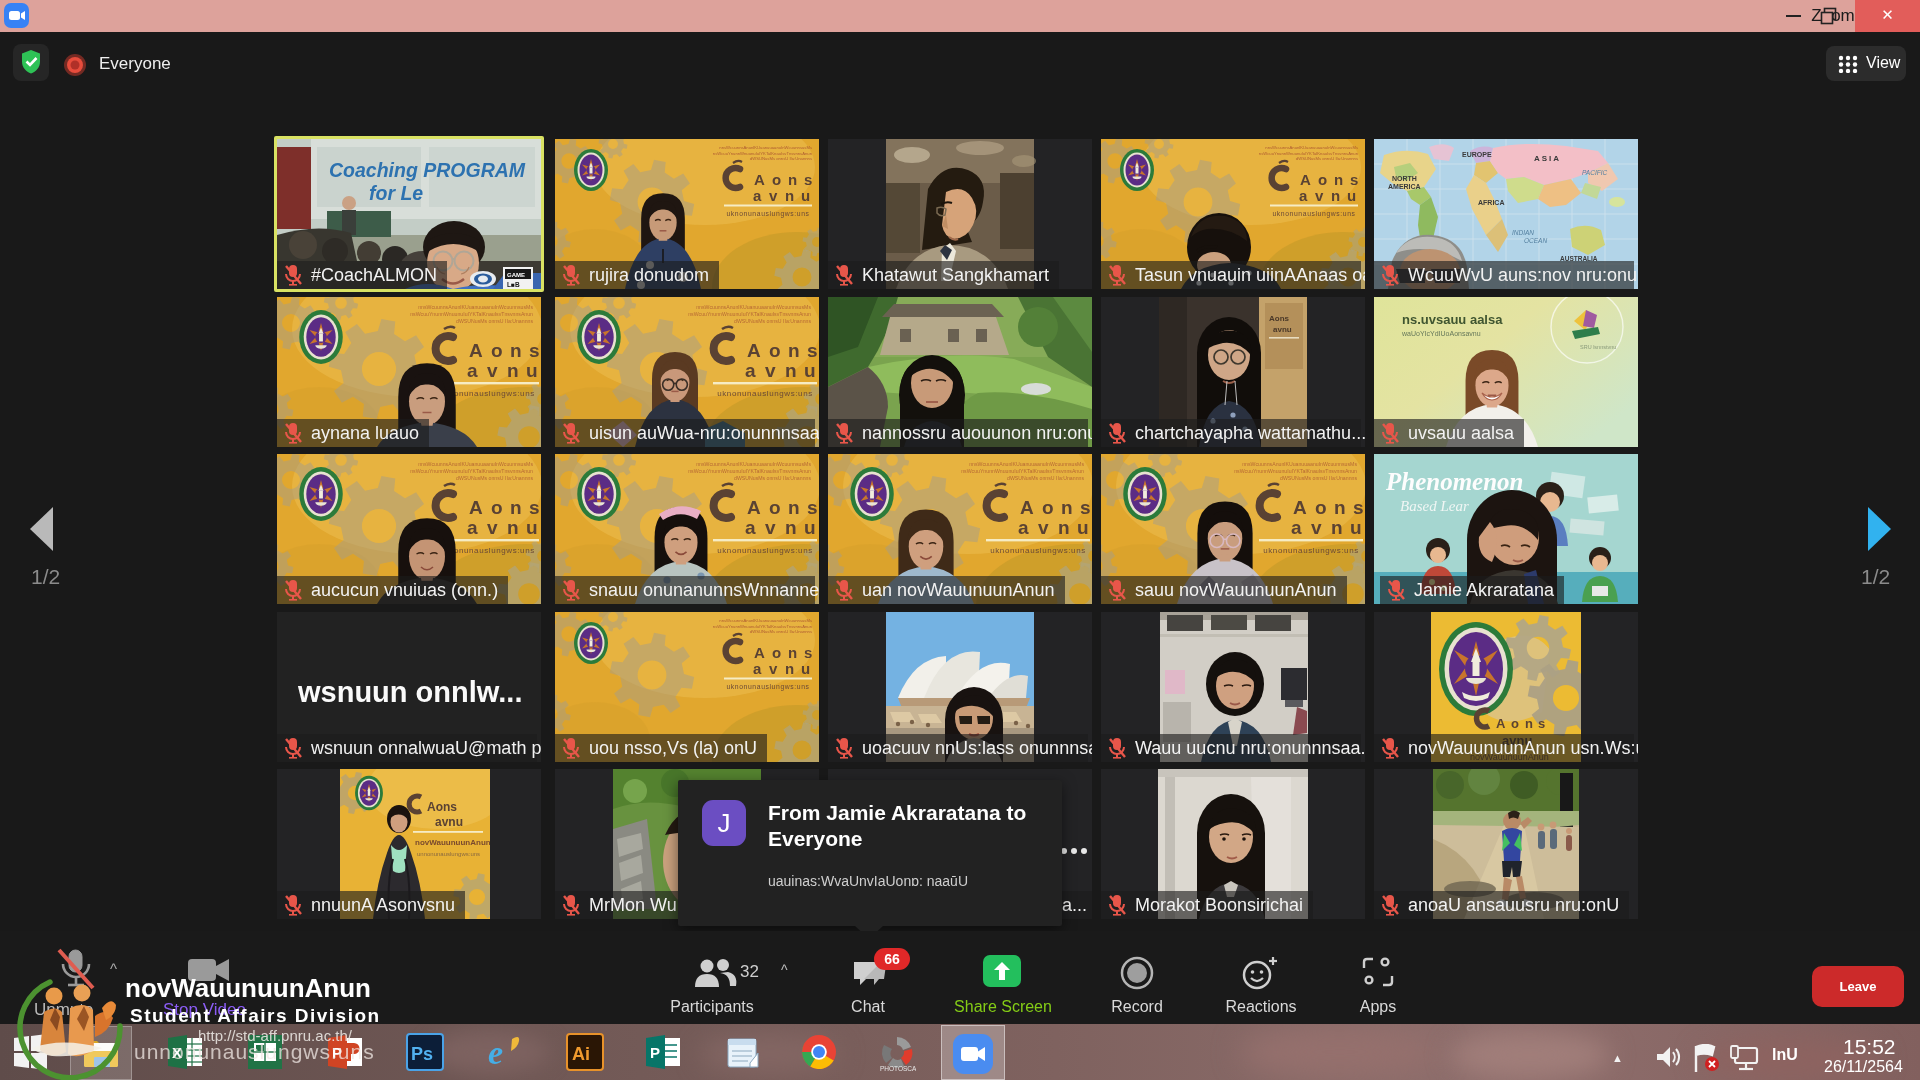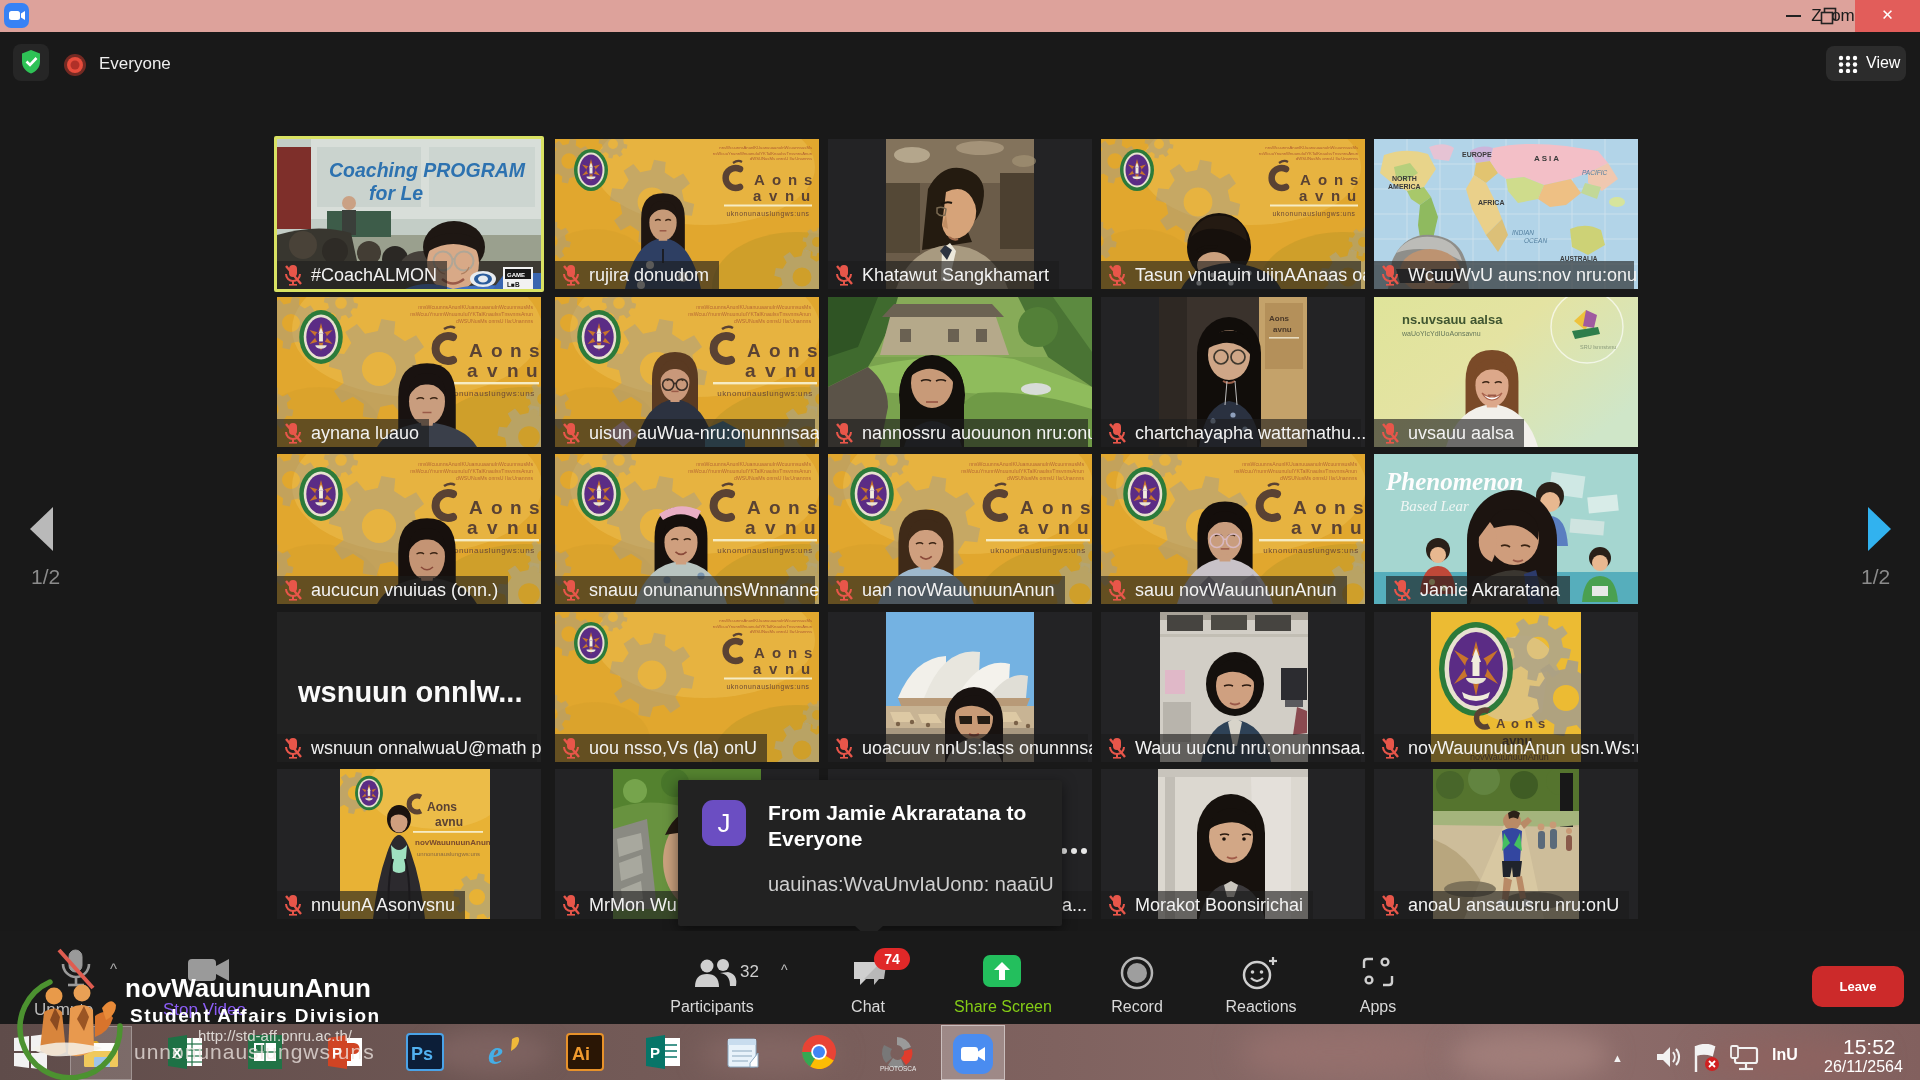--- a/index.html
+++ b/index.html
@@ -18,21 +18,21 @@
 .namebar{position:absolute;left:0;bottom:0;height:28px;background:rgba(28,28,28,.62);display:flex;align-items:center;padding:0 10px 0 8px;white-space:nowrap}
 .namebar span{color:#f2f2f2;font-size:18px;margin-left:9px}
 .tile svg{position:absolute;left:0;top:0}
 #toolbar{position:absolute;left:0;top:931px;width:1920px;height:93px;background:#1a1a1a}
 .tlabel{position:absolute;color:#d9d9d9;font-size:16px;text-align:center}
 #taskbar{position:absolute;left:0;top:1024px;width:1920px;height:56px;background:linear-gradient(90deg,#5f4c4a 0%,#705855 28%,#7f625f 55%,#8f6f6d 78%,#82605e 100%);overflow:hidden}
 .tbi{position:absolute;top:1033px;width:38px;height:38px}
 #popup{position:absolute;left:678px;top:780px;width:384px;height:146px;background:#222222;border-radius:2px;box-shadow:0 4px 14px rgba(0,0,0,.5)}
 #popup .jav{position:absolute;left:24px;top:20px;width:44px;height:46px;border-radius:11px;background:#6b4ec2;color:#fff;font-size:26px;text-align:center;line-height:46px}
 #popup .t1{position:absolute;left:90px;top:20px;width:280px;color:#fff;font-size:21px;font-weight:bold;line-height:26px}
-#popup .t2{position:absolute;left:90px;top:93px;color:#cfcfcf;font-size:20px}
+#popup .t2{position:absolute;left:90px;top:93px;color:#cfcfcf;font-size:14px}
 #ptail{position:absolute;left:855px;top:926px;width:0;height:0;border-left:14px solid transparent;border-right:14px solid transparent;border-top:13px solid #222222}
 </style></head><body>
 <div id="stage">
 <svg width="0" height="0" style="position:absolute">
       <defs>
 <path id="gearp" d="M1.319,0.062 L1.249,0.428 L0.918,0.397 L0.729,0.685 L0.888,0.976 L0.581,1.185 L0.368,0.930 L0.031,1.000 L-0.062,1.319 L-0.428,1.249 L-0.397,0.918 L-0.685,0.729 L-0.976,0.888 L-1.185,0.581 L-0.930,0.368 L-1.000,0.031 L-1.319,-0.062 L-1.249,-0.428 L-0.918,-0.397 L-0.729,-0.685 L-0.888,-0.976 L-0.581,-1.185 L-0.368,-0.930 L-0.031,-1.000 L0.062,-1.319 L0.428,-1.249 L0.397,-0.918 L0.685,-0.729 L0.976,-0.888 L1.185,-0.581 L0.930,-0.368 L1.000,-0.031 Z M0.45,0 A0.45,0.45 0 1 0 -0.45,0 A0.45,0.45 0 1 0 0.45,0 Z" fill-rule="evenodd"></path>
 <g id="emblem">
 <ellipse rx="17" ry="21" fill="#2c7b3a"></ellipse>
 <ellipse rx="13.5" ry="17.5" fill="#e8e2d0"></ellipse>
 <ellipse rx="11.5" ry="15.5" fill="#5b2c85"></ellipse>
@@ -591,21 +591,21 @@
 <ellipse cx="138" cy="86" rx="45" ry="50" fill="#1c1410"></ellipse>
 <rect x="93" y="86" width="90" height="64" fill="#1c1410"></rect>
 <ellipse cx="140" cy="84" rx="25" ry="27" fill="#cf9d7c"></ellipse>
 <path d="M112,76 Q120,50 146,56 Q168,62 164,86 Q150,68 130,72 Q118,74 112,76 Z" fill="#1c1410"></path>
 <path d="M118,108 q-15,-6 -13,-25 l11,-15 q13,15 2,40 Z" fill="#cf9d7c"></path>
 <path d="M127,92 q5,-2 9,1 M147,92 q5,-2 9,1" stroke="#3a2414" stroke-width="1.7" fill="none"></path>
 <path d="M139,106 q5,3 10,0" stroke="#9a5a48" stroke-width="1.8" fill="none"></path>
 <path d="M96,150 Q104,118 140,116 Q176,118 184,150 Z" fill="#3a3630"></path>
 <path d="M150,120 l12,-4 8,34 h-16 Z" fill="#2c3a6a"></path>
 </svg>
-        <div class="namebar" style="left:12px;max-width:260px;">
+        <div class="namebar" style="left:6px;max-width:260px;">
           <svg width="17" height="21" style="position:relative;flex:none">
             <use href="#micoff"></use>
           </svg>
           <span>Jamie Akraratana</span>
         </div>
       </div>
 <div class="tile" style="left:277px;top:612px;background:#222222">
         <svg width="264" height="150" viewBox="0 0 264 150">
           <rect width="264" height="150" fill="#222222"></rect>
           <text x="21" y="90" fill="#fafafa" font-size="29px" font-weight="bold">wsnuun onnlw...</text>
@@ -890,21 +890,21 @@
         <path d="M26,16 q10,1 10,13 h6 q2,-12 -8,-14 Z"></path>
       </g>
     </svg>
 <div class="abs" style="left:740px;top:962px;color:#cfcfcf;font-size:17px">32</div>
 <div class="abs" style="left:781px;top:962px;color:#bdbdbd;font-size:14px">^</div>
 <div class="tlabel" style="left:662px;top:998px;width:100px">Participants</div>
 <svg class="abs" style="left:852px;top:958px" width="34" height="30">
       <path d="M2,4 h24 v17 h-12 l-6,6 v-6 h-6 Z" fill="#cfcfcf"></path>
       <path d="M12,21 h10 v6 l5,-6 h5 l2,-14 h-8" fill="#b8b8b8"></path>
     </svg>
-<div class="abs" style="left:874px;top:948px;width:36px;height:22px;background:#e02828;border-radius:11px;color:#fff;font-size:14px;font-weight:bold;text-align:center;line-height:22px">74</div>
+<div class="abs" style="left:874px;top:948px;width:36px;height:22px;background:#e02828;border-radius:11px;color:#fff;font-size:14px;font-weight:bold;text-align:center;line-height:22px">66</div>
 <div class="tlabel" style="left:828px;top:998px;width:80px">Chat</div>
 <div class="abs" style="left:983px;top:955px;width:38px;height:32px;background:#23bf5d;border-radius:7px"></div>
 <svg class="abs" style="left:983px;top:955px" width="38" height="32">
       <path d="M19,7 l8,8 h-5 v10 h-6 v-10 h-5 Z" fill="#fff"></path>
     </svg>
 <div class="tlabel" style="left:943px;top:998px;width:120px;color:#84cc16">Share Screen</div>
 <svg class="abs" style="left:1119px;top:955px" width="36" height="36">
       <circle cx="18" cy="18" r="15" fill="none" stroke="#b5b5b5" stroke-width="2.5"></circle>
       <circle cx="18" cy="18" r="10" fill="#9e9e9e"></circle>
     </svg>

